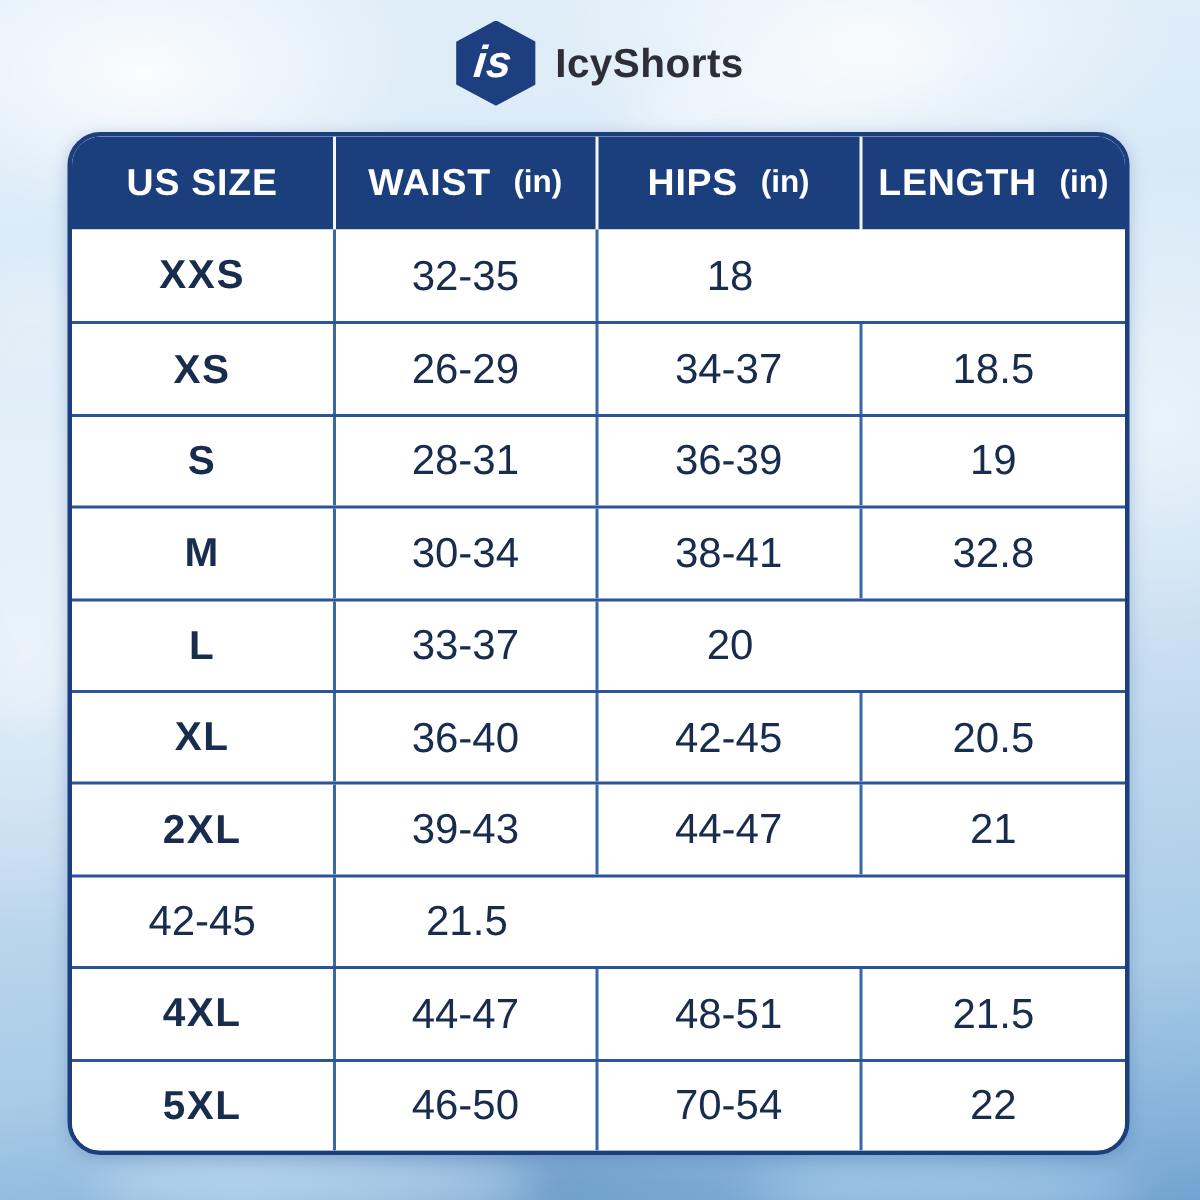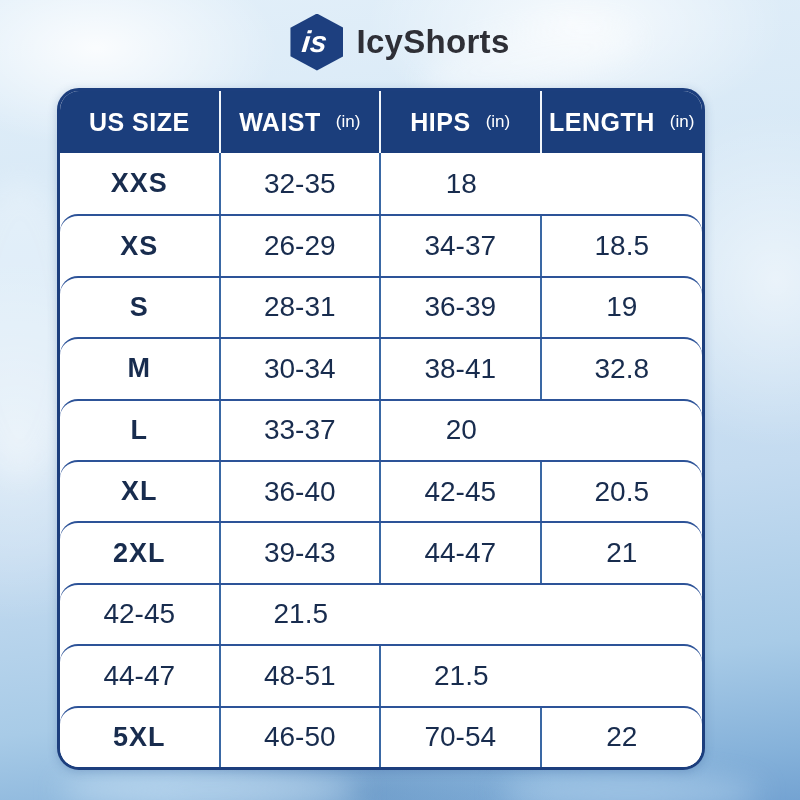--- a/index.html
+++ b/index.html
@@ -58,31 +58,31 @@
   }
   .logo-hex .monogram {
     color: #ffffff;
     font-weight: bold;
     font-style: italic;
     font-size: 30px;
     line-height: 1;
     transform: skewX(-6deg) translateX(-2px);
   }
   .brand-name {
-    font-size: 33px;
+    font-size: 27px;
     font-weight: bold;
     color: #2e2f36;
     letter-spacing: 0.3px;
   }
 
   
   .size-table {
     position: absolute;
-    left: 57px; top: 88px;
-    width: 648px; height: 682px;
+    left: 45px; top: 88px;
+    width: 708px; height: 682px;
     background: #ffffff;
     border: 3px solid #1c3e7d;
     border-radius: 22px;
     overflow: hidden;
     display: grid;
     grid-template-rows: 62px repeat(10, 1fr);
     box-shadow: 0 2px 10px rgba(40, 80, 140, 0.25);
   }
 
   .thead {
@@ -98,33 +98,32 @@
     color: #ffffff;
   }
   .th:last-child { border-right: none; }
   .th-label {
     font-size: 25px;
     font-weight: bold;
     letter-spacing: 0.5px;
     white-space: nowrap;
   }
   .th-unit {
-    font-size: 17px;
-    font-weight: normal;
+    font-size: 21px;
+    font-weight: bold;
     margin-left: 15px;
     white-space: nowrap;
   }
   .th-unit:empty { margin-left: 0; }
 
   .trow {
     display: grid;
     grid-template-columns: repeat(4, 1fr);
     border-top: 2px solid #2d5398;
     background: #ffffff;
-    border-radius: 18px;
   }
   .trow.first { border-top: none; }
 
   .td {
     display: flex;
     align-items: center;
     justify-content: center;
     border-right: 2px solid #3a68a4;
     font-size: 28px;
     color: #182c4e;
@@ -221,20 +220,21 @@
       <div class="td">44-47</div>
       <div class="td">21</div>
     </div>
 
     <div class="trow">
       <div class="td">42-45</div>
       <div class="td">21.5</div>
     </div>
 
     <div class="trow">
+      <div class="td size">4XL</div>
       <div class="td">44-47</div>
       <div class="td">48-51</div>
       <div class="td">21.5</div>
     </div>
 
     <div class="trow">
       <div class="td size">5XL</div>
       <div class="td">46-50</div>
       <div class="td">70-54</div>
       <div class="td">22</div>

